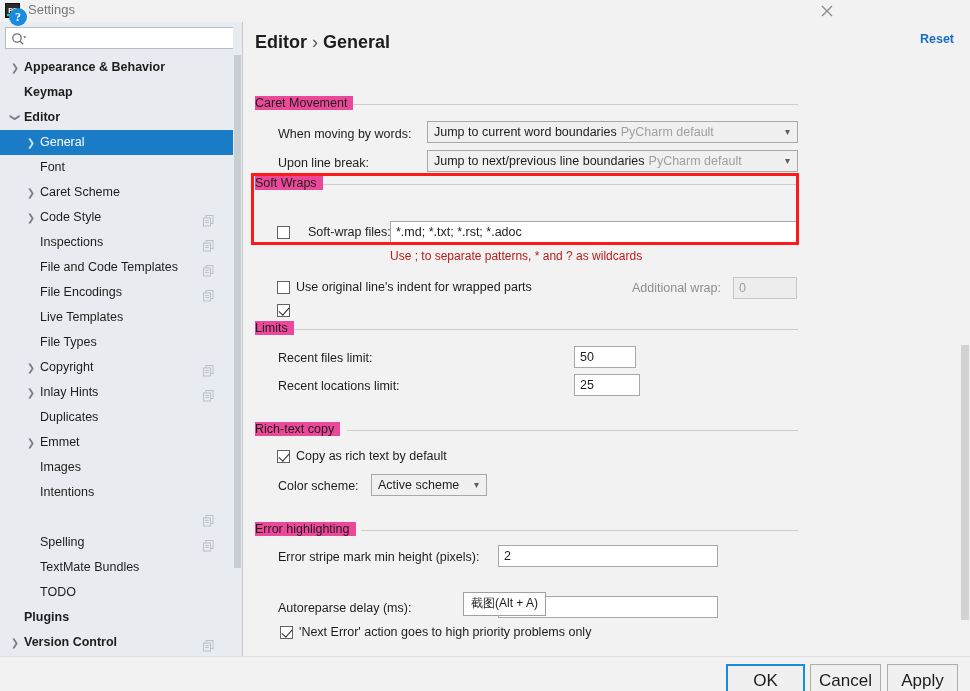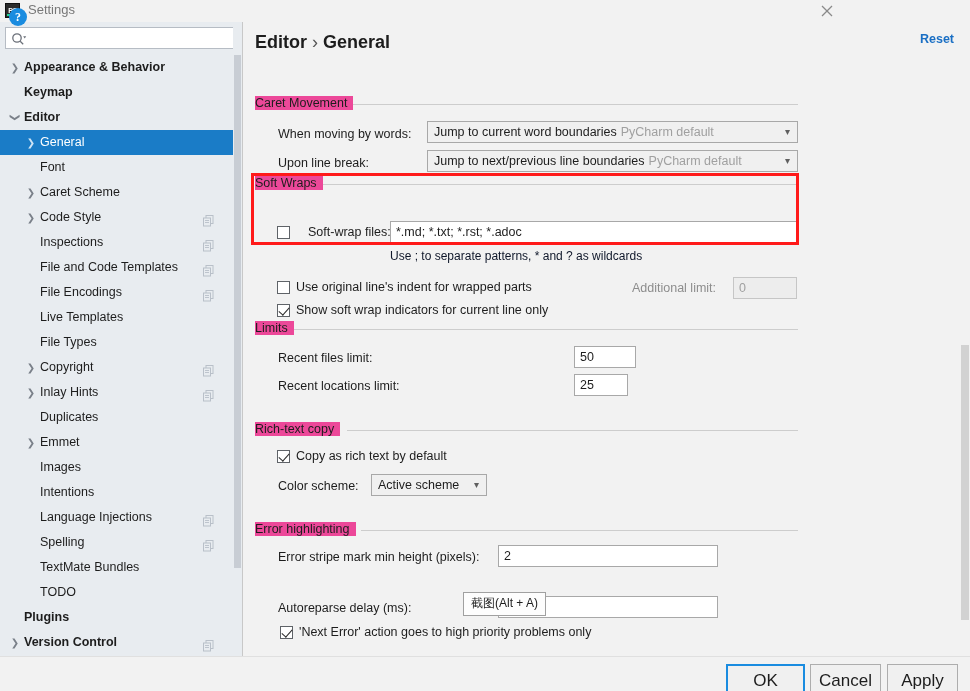--- a/index.html
+++ b/index.html
@@ -155,21 +155,21 @@
   .cb.checked::after {
     content:"";
     position:absolute; left:3px; top:0px; width:5px; height:9px;
     border:solid #2b2b2b; border-width:0 1.6px 1.6px 0;
     transform:rotate(42deg);
   }
   .cb-label {
     position:absolute; font-size:12.5px; color:#1d1d1d; white-space:nowrap;
   }
   .helper-text {
-    position:absolute; font-size:12px; color:#0f172a; white-space:nowrap;
+    position:absolute; font-size:12px; color:#b91c1c; white-space:nowrap;
   }
 
   #redbox {
     position:absolute; left:7px; top:151px; width:548px; height:72px;
     border:3px solid #ff1a1a; z-index:5; pointer-events:none;
   }
 
   #tooltip {
     position:absolute; left:219px; top:570px;
     background:#fdfdfd; border:1px solid #a0a0a0;
@@ -328,21 +328,20 @@
         <span class="arrow" style="display: inline-block;">❯</span>
         <span class="lbl">Emmet</span>
       </div>
       <div class="tree-item lvl1">
         <span class="lbl">Images</span>
       </div>
       <div class="tree-item lvl1">
         <span class="lbl">Intentions</span>
       </div>
       <div class="tree-item lvl1">
-        <span class="lbl">Language Injections</span>
         <span class="copy-ico"><svg width="11" height="12" viewBox="0 0 11 12">
             <rect x="3" y="0.5" width="7" height="8" fill="none" stroke="#9aa4b0" stroke-width="1"></rect>
             <rect x="0.5" y="3" width="7" height="8" fill="#e8ecf0" stroke="#9aa4b0" stroke-width="1"></rect>
             <line x1="2" y1="5.5" x2="6" y2="5.5" stroke="#9aa4b0" stroke-width="0.9"></line>
             <line x1="2" y1="7.5" x2="6" y2="7.5" stroke="#9aa4b0" stroke-width="0.9"></line>
           </svg></span>
       </div>
       <div class="tree-item lvl1">
         <span class="lbl">Spelling</span>
         <span class="copy-ico"><svg width="11" height="12" viewBox="0 0 11 12">
@@ -412,40 +411,39 @@
   <div class="cb-label" style="left:64px; top:203px;">Soft-wrap files:</div>
   <div class="txtfield" style="left:146px; top:199px; width:408px;">
     <span>*.md; *.txt; *.rst; *.adoc</span>
   </div>
   <div class="helper-text" style="left:146px; top:227px;">Use ; to separate patterns, * and ? as wildcards</div>
 
   <div id="redbox"></div>
 
   <div class="cb" style="left:33px; top:259px;"></div>
   <div class="cb-label" style="left:52px; top:258px;">Use original line's indent for wrapped parts</div>
-  <div class="fld-label dim" style="left:388px; top:259px;">Additional limit:</div>
+  <div class="fld-label dim" style="left:388px; top:259px;">Additional wrap:</div>
   <div class="txtfield disabled" style="left:489px; top:255px; width:64px;">
     <span>0</span>
   </div>
 
   <div class="cb checked" style="left:33px; top:282px;"></div>
-  <div class="cb-label" style="left:52px; top:281px;">Show soft wrap indicators for current line only</div>
 
   <div class="section-head" style="left:11px; top:299px;">
     <span class="txt">Limits</span>
   </div>
   <div class="section-rule" style="left:49px; top:307px; width:505px;"></div>
 
   <div class="fld-label" style="left:34px; top:329px;">Recent files limit:</div>
   <div class="txtfield" style="left:330px; top:324px; width:62px;">
     <span>50</span>
   </div>
 
   <div class="fld-label" style="left:34px; top:357px;">Recent locations limit:</div>
-  <div class="txtfield" style="left:330px; top:352px; width:54px;">
+  <div class="txtfield" style="left:330px; top:352px; width:66px;">
     <span>25</span>
   </div>
 
   <div class="section-head" style="left:11px; top:400px;">
     <span class="txt">Rich-text copy</span>
   </div>
   <div class="section-rule" style="left:103px; top:408px; width:451px;"></div>
 
   <div class="cb checked" style="left:33px; top:428px;"></div>
   <div class="cb-label" style="left:52px; top:427px;">Copy as rich text by default</div>

